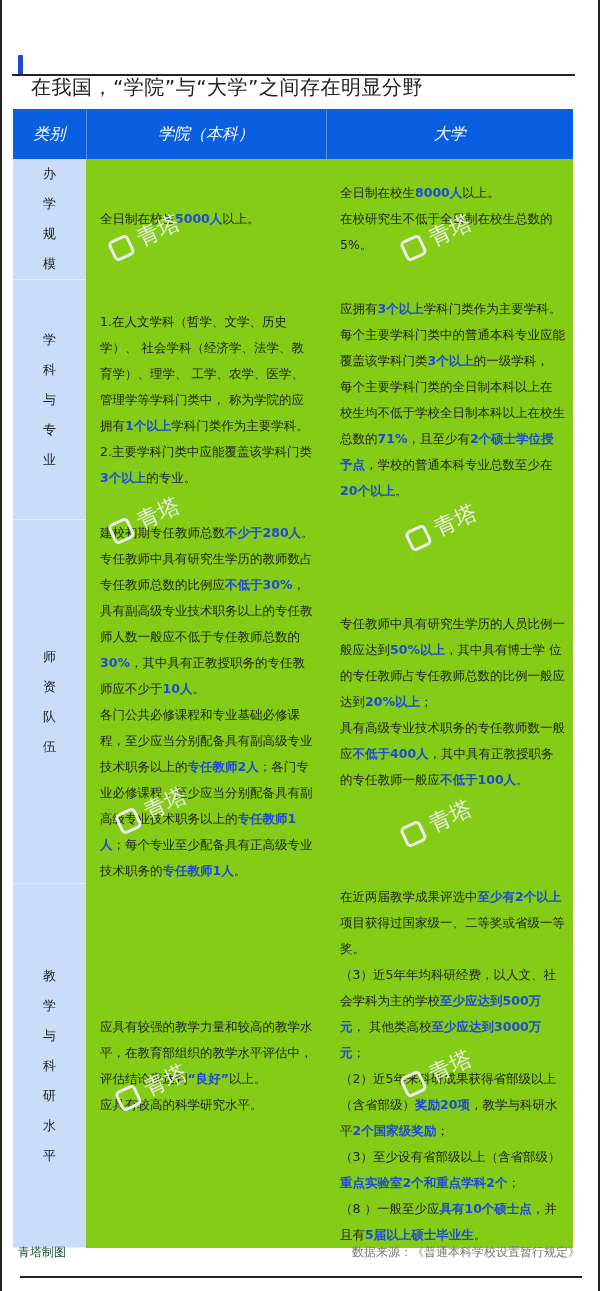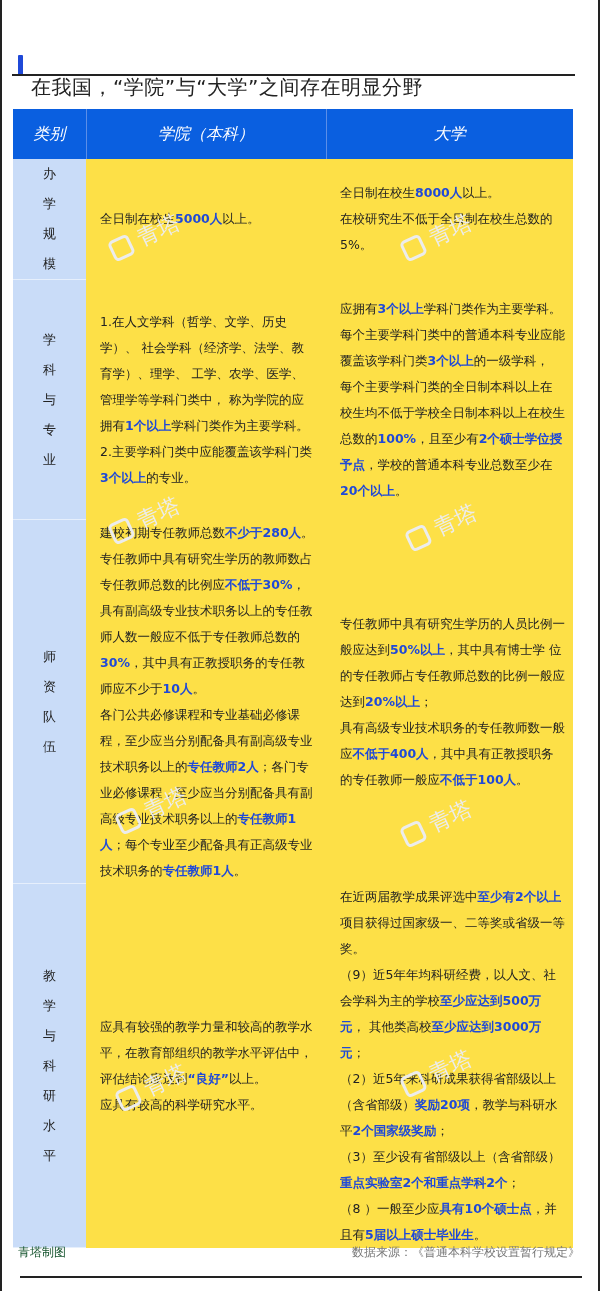--- a/index.html
+++ b/index.html
@@ -15,21 +15,21 @@
 
   table.cmp { position:absolute; left:13px; top:109px; width:560px; border-collapse:collapse;
               table-layout:fixed; }
   table.cmp th { background:#0a5fe0; color:#fff; font-weight:normal; font-size:16px;
                  height:48px; border-right:1px solid #5b8ee8; text-align:center;font-style:italic; }
   table.cmp th:last-child { border-right:none; }
   col.c1 { width:73px; } col.c2 { width:240px; } col.c3 { width:247px; }
   td.cat { background:#c9dcf8; text-align:center; vertical-align:middle; font-size:13px;
            color:#222; line-height:30px; border-bottom:1px solid #e6effc; padding:0; }
   td.cat span { display:inline-block; width:18px; word-break:break-all; }
-  td.cell { background:#fde047; vertical-align:middle; font-size:12.5px; line-height:26px;
+  td.cell { background:#84cc16; vertical-align:middle; font-size:12.5px; line-height:26px;
             padding:0 10px 0 14px; color:#222; position:relative; }
   td.cell.r { padding-left:14px; padding-right:8px; }
   .p { margin:0; }
   .hl { color:#1f49d8; font-weight:bold; }
   .wm { position:absolute; display:flex; align-items:center; color:#ececec; font-size:22px;
         transform:rotate(-25deg); pointer-events:none; }
   .wm .wm-icon { width:22px; height:22px; border-radius:5px; border:3px solid #ececec; margin-right:8px;
                  box-sizing:border-box; }
   .footer-left { position:absolute; left:18px; top:1244px; font-size:12px; color:#14532d; }
   .footer-right { position:absolute; right:20px; top:1244px; font-size:12px; color:#777;margin-left:32px; }
@@ -70,21 +70,21 @@
         </td>
     </tr>
     <tr style="height:240px">
       <td class="cat"><span>学科与专业</span></td>
       <td class="cell">
           <p class="p"><span>1.在人文学科（哲学、文学、历史学）、 社会学科（经济学、法学、教育学）、理学、 工学、农学、医学、管理学等学科门类中， 称为学院的应拥有</span><span class="hl">1个以上</span><span>学科门类作为主要学科。</span></p>
           <p class="p"><span>2.主要学科门类中应能覆盖该学科门类</span><span class="hl">3个以上</span><span>的专业。</span></p>
         </td>
       <td class="cell r">
           <p class="p"><span>应拥有</span><span class="hl">3个以上</span><span>学科门类作为主要学科。</span></p>
-          <p class="p"><span>每个主要学科门类中的普通本科专业应能覆盖该学科门类</span><span class="hl">3个以上</span><span>的一级学科， 每个主要学科门类的全日制本科以上在 校生均不低于学校全日制本科以上在校生总数的</span><span class="hl">100%</span><span>，且至少有</span><span class="hl">2个硕士学位授予点</span><span>，学校的普通本科专业总数至少在</span><span class="hl">20个以上</span><span>。</span></p>
+          <p class="p"><span>每个主要学科门类中的普通本科专业应能覆盖该学科门类</span><span class="hl">3个以上</span><span>的一级学科， 每个主要学科门类的全日制本科以上在 校生均不低于学校全日制本科以上在校生总数的</span><span class="hl">71%</span><span>，且至少有</span><span class="hl">2个硕士学位授予点</span><span>，学校的普通本科专业总数至少在</span><span class="hl">20个以上</span><span>。</span></p>
         </td>
     </tr>
     <tr style="height:362px">
       <td class="cat"><span>师资队伍</span></td>
       <td class="cell">
           <p class="p"><span>建校初期专任教师总数</span><span class="hl">不少于280人</span><span>。</span></p>
           <p class="p"><span>专任教师中具有研究生学历的教师数占专任教师总数的比例应</span><span class="hl">不低于30%</span><span>，具有副高级专业技术职务以上的专任教师人数一般应不低于专任教师总数的</span><span class="hl">30%</span><span>，其中具有正教授职务的专任教师应不少于</span><span class="hl">10人</span><span>。</span></p>
           <p class="p"><span>各门公共必修课程和专业基础必修课程，至少应当分别配备具有副高级专业技术职务以上的</span><span class="hl">专任教师2人</span><span>；各门专业必修课程，至少应当分别配备具有副高级专业技术职务以上的</span><span class="hl">专任教师1人</span><span>；每个专业至少配备具有正高级专业技术职务的</span><span class="hl">专任教师1人</span><span>。</span></p>
         </td>
       <td class="cell r">
@@ -93,21 +93,21 @@
         </td>
     </tr>
     <tr style="height:362px">
       <td class="cat"><span>教学与科研水平</span></td>
       <td class="cell">
           <p class="p"><span>应具有较强的教学力量和较高的教学水平，在教育部组织的教学水平评估中，评估结论应达到</span><span class="hl">“良好”</span><span>以上。</span></p>
           <p class="p"><span>应具有较高的科学研究水平。</span></p>
         </td>
       <td class="cell r">
           <p class="p"><span>在近两届教学成果评选中</span><span class="hl">至少有2个以上</span><span>项目获得过国家级一、二等奖或省级一等奖。</span></p>
-          <p class="p"><span>（9）近5年年均科研经费，以人文、社会学科为主的学校</span><span class="hl">至少应达到500万元</span><span>， 其他类高校</span><span class="hl">至少应达到3000万元</span><span>；</span></p>
+          <p class="p"><span>（3）近5年年均科研经费，以人文、社会学科为主的学校</span><span class="hl">至少应达到500万元</span><span>， 其他类高校</span><span class="hl">至少应达到3000万元</span><span>；</span></p>
           <p class="p"><span>（2）近5年来科研成果获得省部级以上（含省部级）</span><span class="hl">奖励20项</span><span>，教学与科研水平</span><span class="hl">2个国家级奖励</span><span>；</span></p>
           <p class="p"><span>（3）至少设有省部级以上（含省部级）</span><span class="hl">重点实验室2个和重点学科2个</span><span>；</span></p>
           <p class="p"><span>（8 ）一般至少应</span><span class="hl">具有10个硕士点</span><span>，并且有</span><span class="hl">5届以上硕士毕业生</span><span>。</span></p>
         </td>
     </tr>
   </tbody>
 </table>
 
 <div class="wm" style="left:108px;top:222px">
     <div class="wm-icon"></div>

